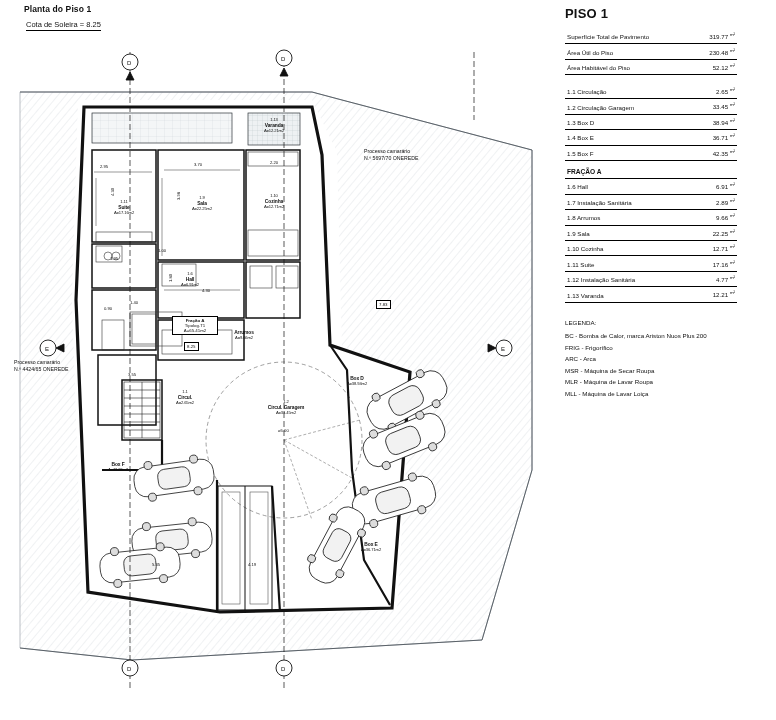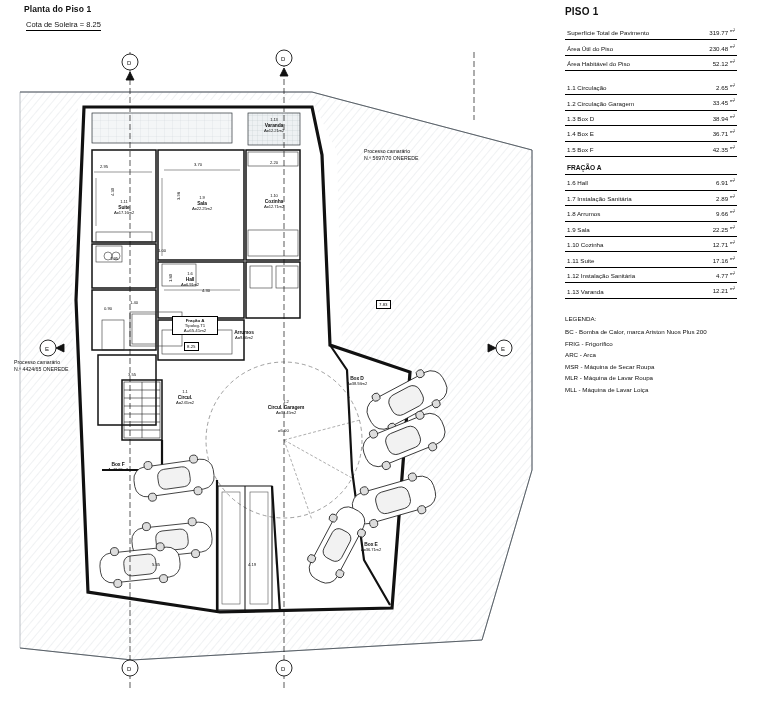--- a/index.html
+++ b/index.html
@@ -75,21 +75,21 @@
     white-space: nowrap;
   }
 
   
   #panel {
     position: absolute;
     left: 565px; top: 0;
     width: 200px; height: 720px;
   }
   #panel-title {
-    font-size: 10px; font-weight: bold;
+    font-size: 13px; font-weight: bold;
     margin: 6px 0 8px 0;
     letter-spacing: .2px;
   }
   table.t {
     border-collapse: collapse;
     width: 172px;
     font-size: 6.2px;
   }
   table.t td {
     padding: 3.2px 2px 3.2px 2px;

